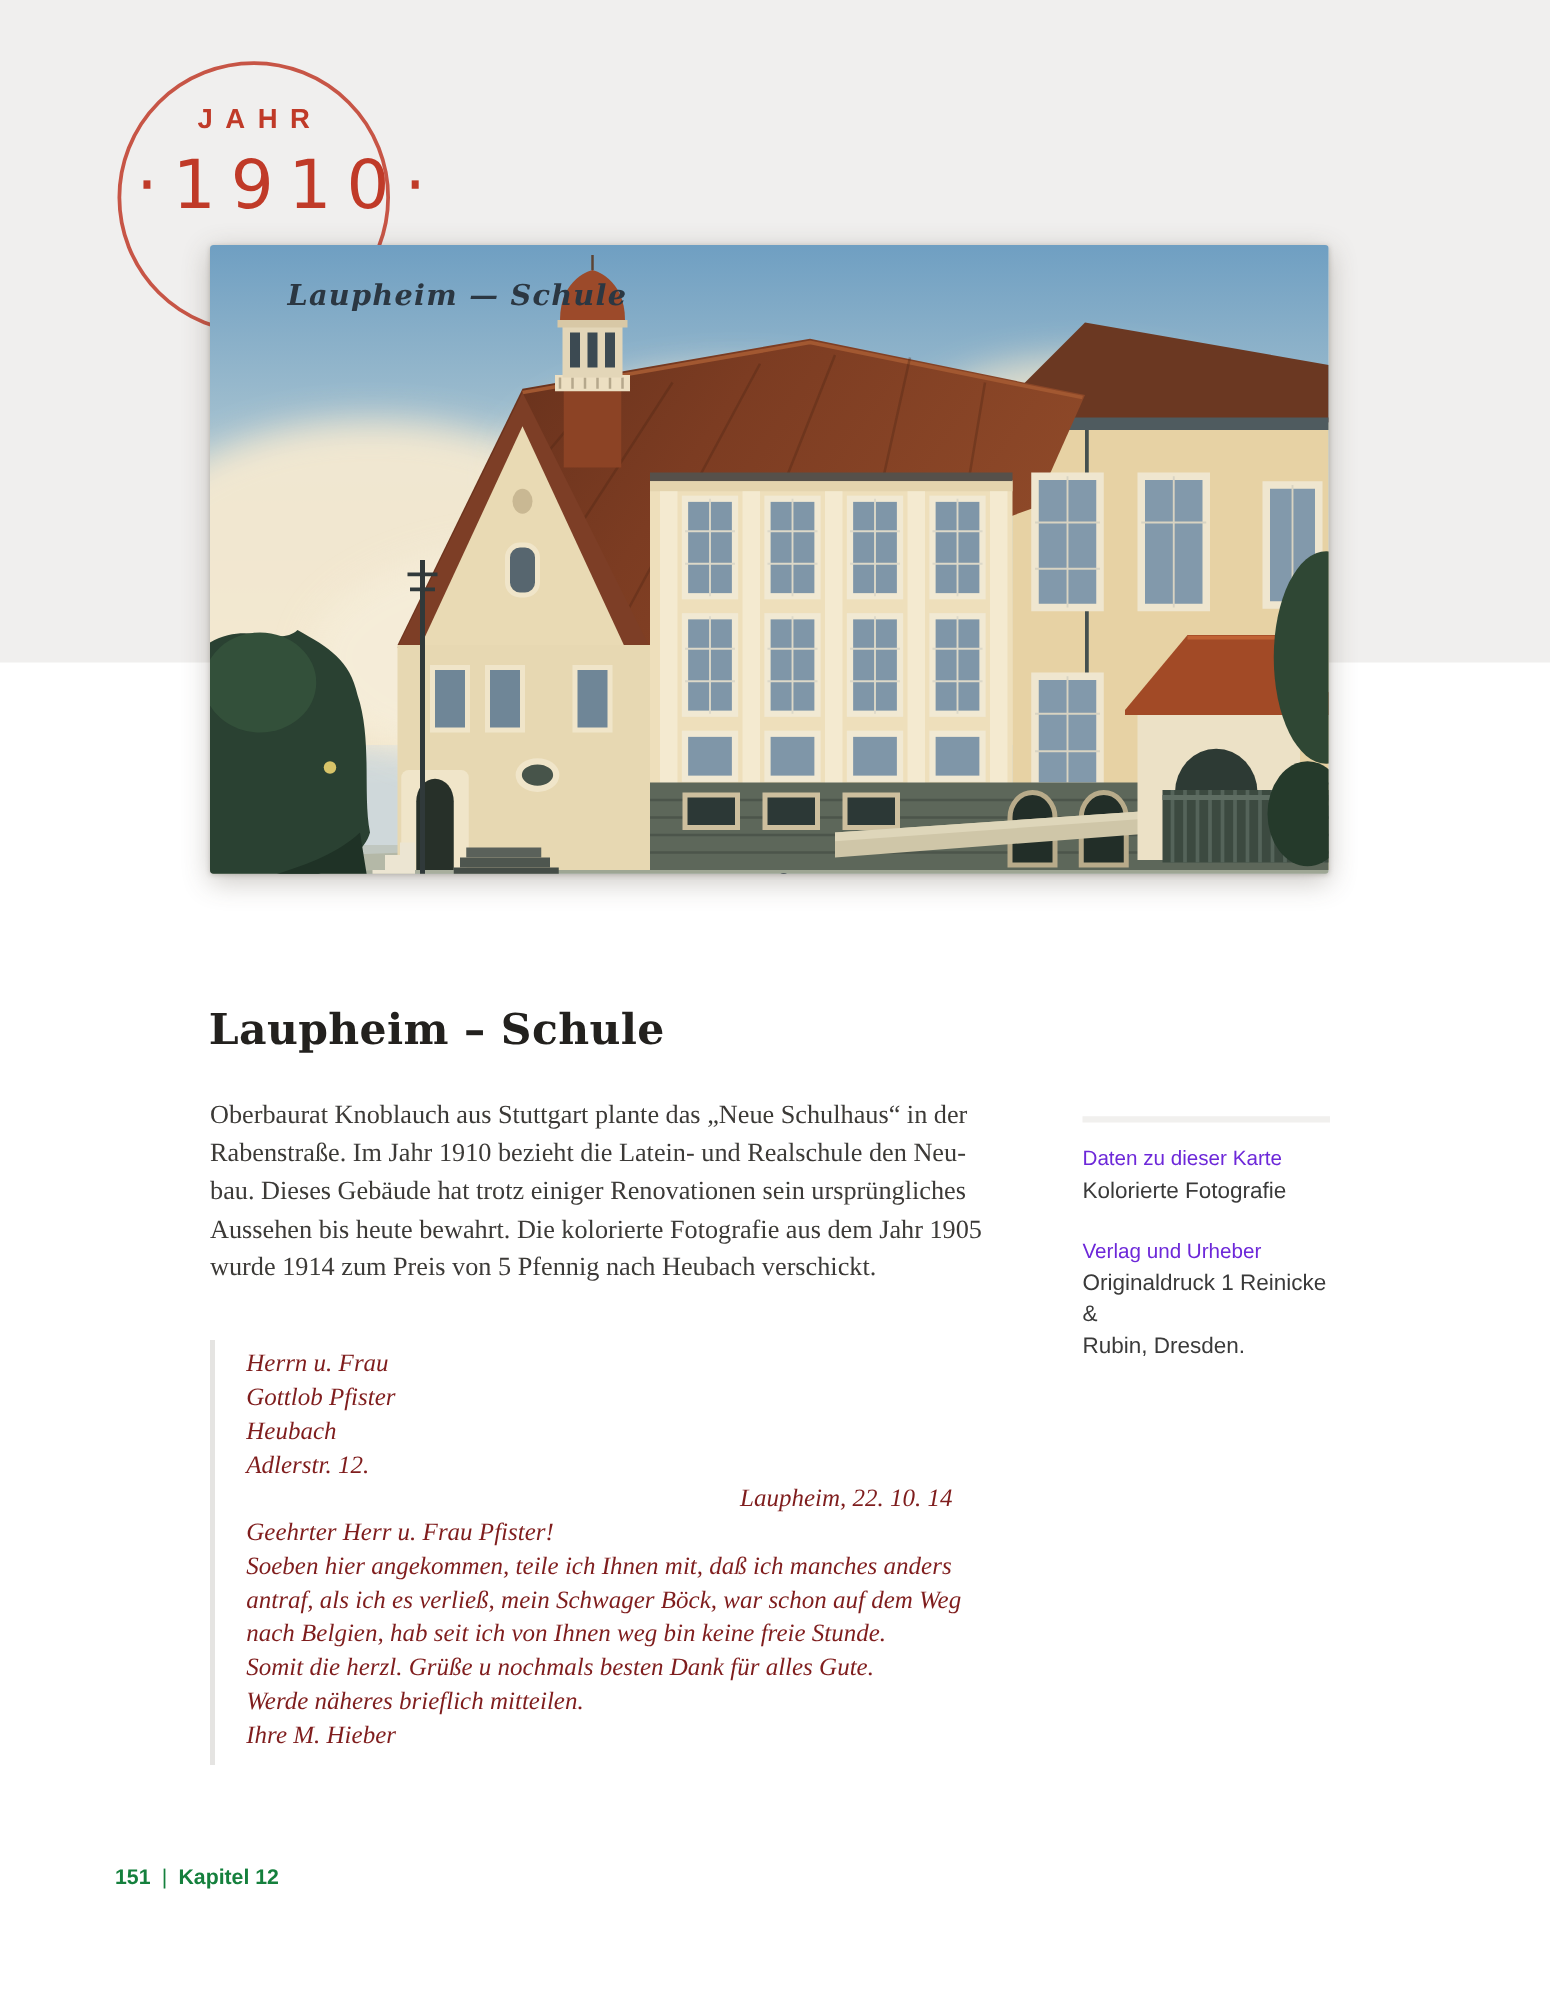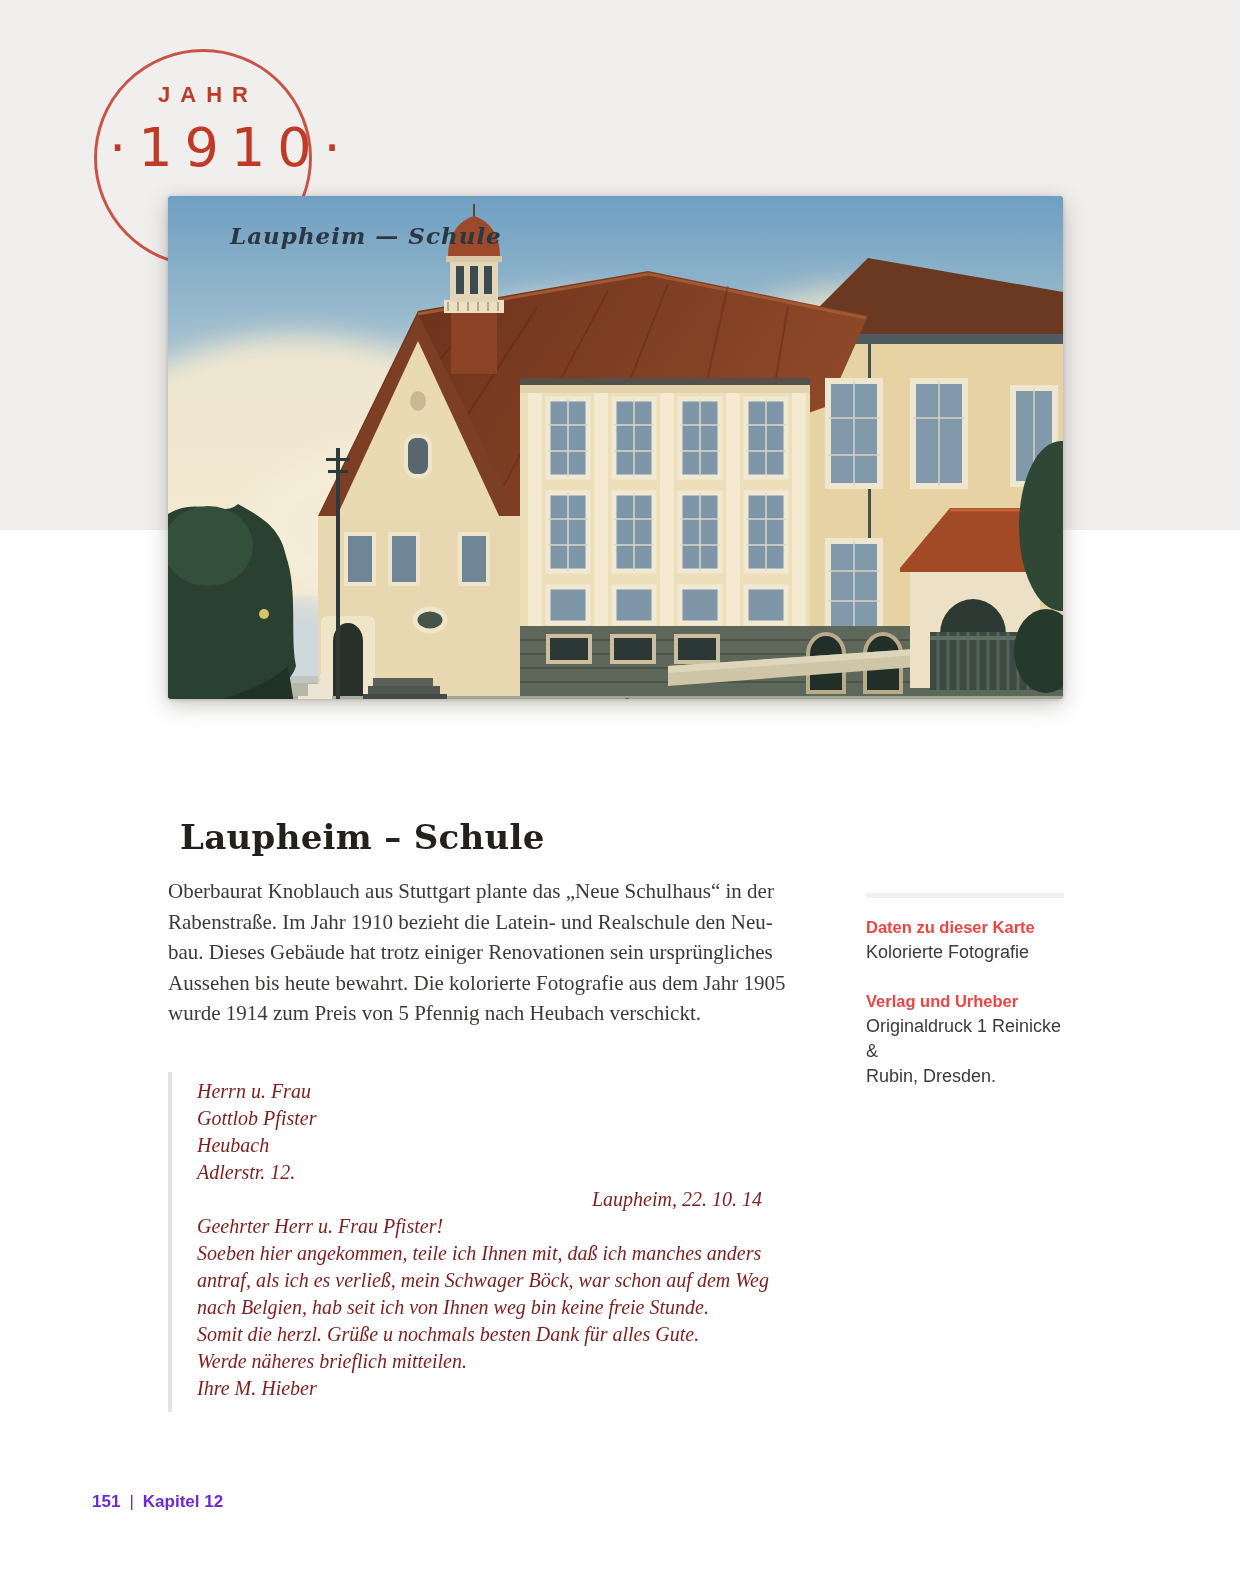--- a/index.html
+++ b/index.html
@@ -32,50 +32,50 @@
   }
   
   .postcard{
     position:absolute;left:168px;top:196px;width:895px;height:503px;
     z-index:2;border-radius:3px;overflow:hidden;background:#cfd8da;
     box-shadow:0 6px 22px rgba(80,70,55,.30),0 1px 4px rgba(80,70,55,.25);
   }
   .postcard svg{display:block;}
   
   .page-title{
-    position:absolute;left:167px;top:804px;margin:13px;z-index:3;
+    position:absolute;left:167px;top:804px;margin:0;z-index:3;
     font:700 34px "DejaVu Serif",serif;color:#23211e;letter-spacing:.3px;
   }
   .article-body{
     position:absolute;left:168px;top:876px;z-index:3;
     font:21px/30.5px "Liberation Serif",serif;color:#3c3a37;
   }
   .article-body .bodyline{white-space:nowrap;}
   
   .sidebar{
     position:absolute;left:866px;top:893px;width:198px;z-index:3;
     font-family:"Liberation Sans",sans-serif;
   }
   .sidebar-rule{width:198px;height:5px;background:#f1f0ee;margin-bottom:17px;}
-  .sidebar-title{font-weight:700;font-size:16.5px;line-height:25px;color:#ef4444;}
+  .sidebar-title{font-weight:400;font-size:16.5px;line-height:25px;color:#6d28d9;}
   .sidebar-line{font-size:18px;line-height:25px;color:#3a3a3a;}
   .sidebar-section + .sidebar-section{margin-top:24px;}
   
   .letter{
     position:absolute;left:168px;top:1072px;width:636px;z-index:3;
     border-left:4px solid #e5e4e2;
     padding:6px 0 10px 25px;box-sizing:border-box;
     font:italic 20px/27px "Liberation Serif",serif;color:#7f1d1d;
   }
   .letter div{white-space:nowrap;}
   .letter-dateline{text-align:right;padding-right:42px;}
   
   .page-footer{
     position:absolute;left:92px;top:1492px;z-index:3;
-    font:700 17px "Liberation Sans",sans-serif;color:#6d28d9;
+    font:700 17px "Liberation Sans",sans-serif;color:#15803d;
   }
   .page-footer .sep{padding:0 9px;font-weight:400;}
 </style>
 </head>
 <body>
 
 <div class="top-band"></div>
 
 <div class="stamp">
   <div class="stamp-label">JAHR</div>

